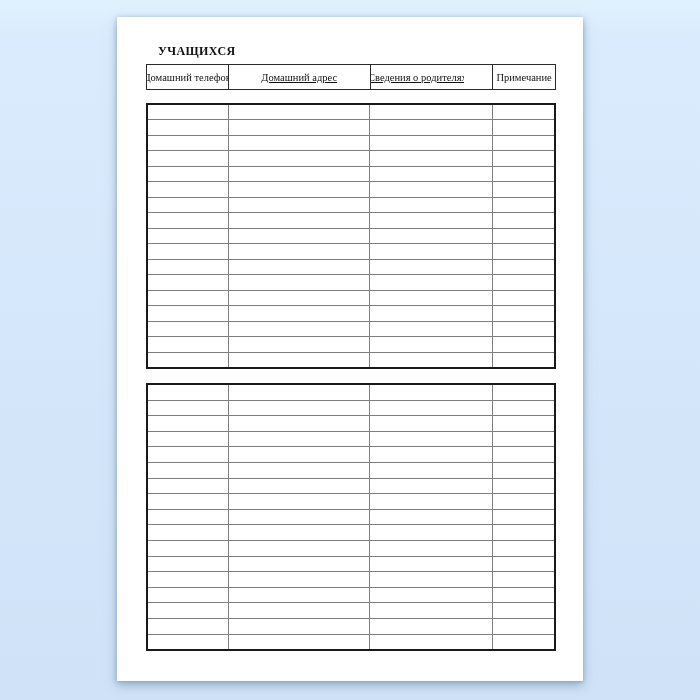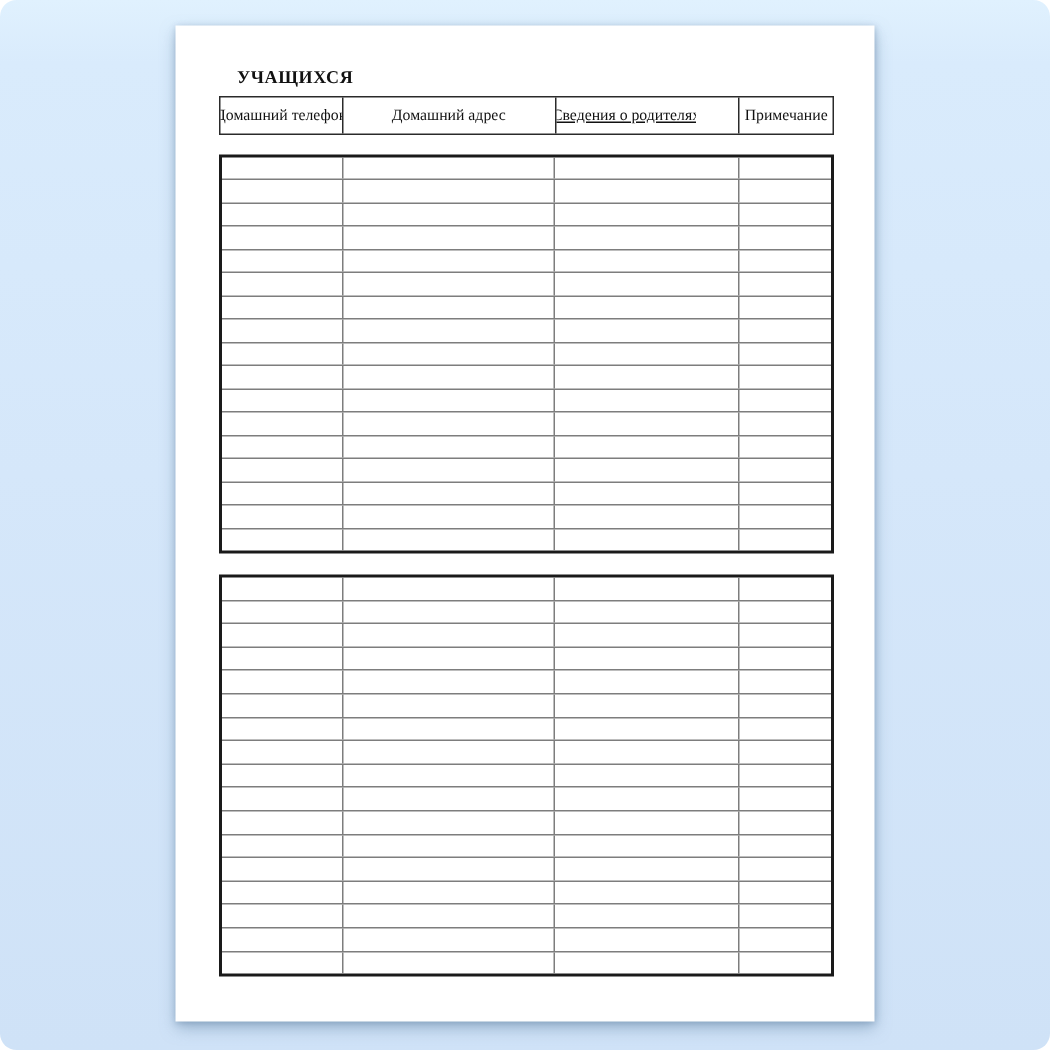--- a/index.html
+++ b/index.html
@@ -6,21 +6,20 @@
     margin: 0;
     padding: 0;
   }
   .stage {
     position: relative;
     width: 700px;
     height: 700px;
     overflow: hidden;
     background: linear-gradient(180deg, #e0f1fe 0%, #d9ebfc 6%, #d5e7fa 45%, #cfe2f7 100%);
     font-family: "Liberation Serif", "DejaVu Serif", serif;
-    border-radius: 11px;
   }
   .paper {
     position: absolute;
     left: 117px;
     top: 17px;
     width: 466px;
     height: 664px;
     background: #ffffff;
     box-shadow: 0 4px 10px rgba(104,136,168,0.55), 0 1px 4px rgba(104,136,168,0.45);
   }
@@ -80,21 +79,21 @@
     border-top: none;
   }
   .g-cell {
     border-left: 1px solid #7d7d7d;
     box-sizing: border-box;
   }
   .g-cell:first-child {
     border-left: none;
   }
   .c0 { width: 19.8%; }
-  .c1 { width: 34.75%; }
+  .c1 { width: 34.75%; text-decoration: underline; }
   .c2 { width: 23.2%; text-decoration: underline; }
   .c3 { flex: 1; margin-left: 28px; }
 </style>
 </head>
 <body>
 
 <div class="stage">
   <div class="paper">
 
     <div class="title">УЧАЩИХСЯ</div>

